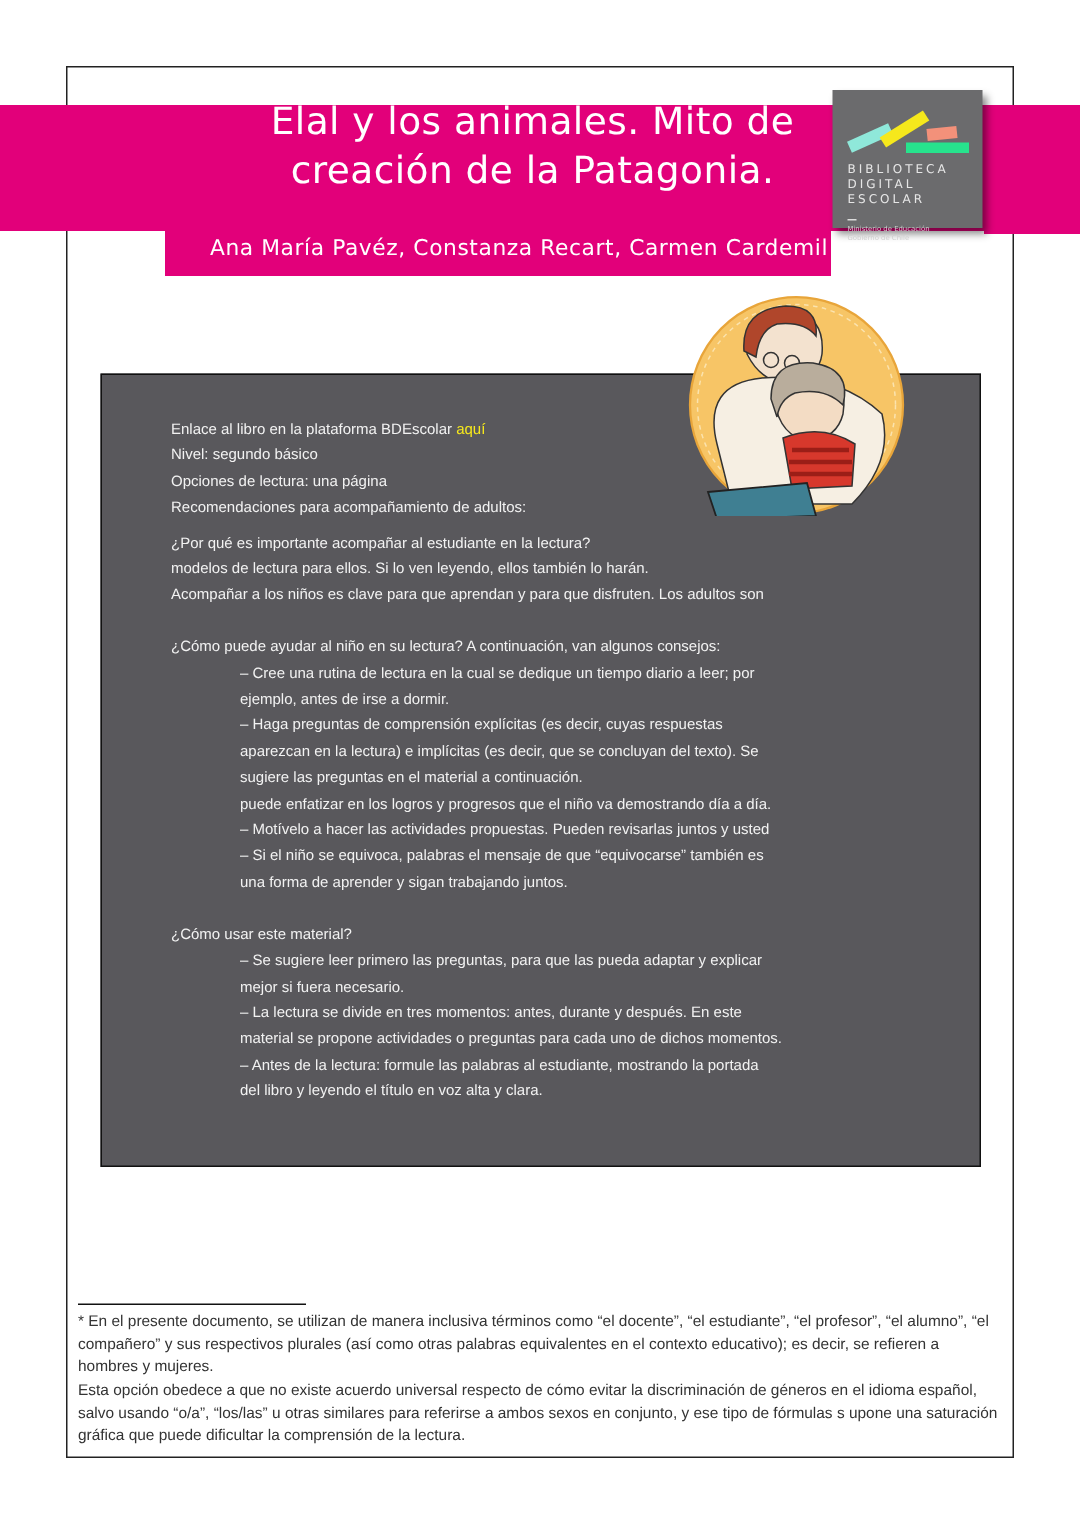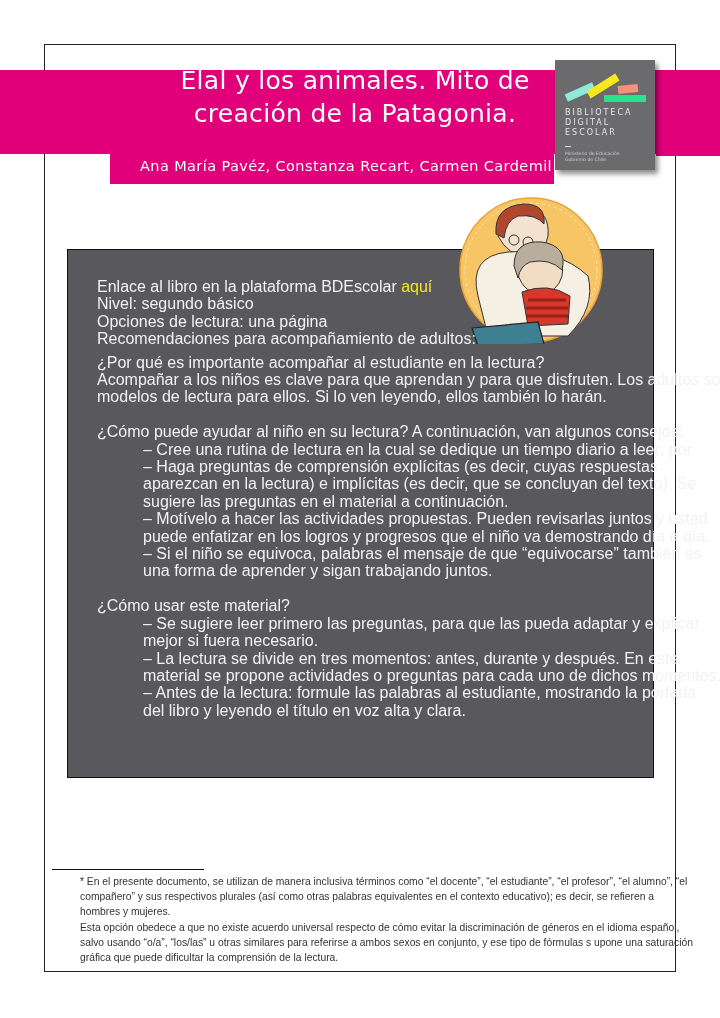--- a/index.html
+++ b/index.html
@@ -3,39 +3,39 @@
   <meta charset="utf-8">
   <style>
     html, body { margin:0; padding:0; }
     body { width:720px; height:1018px; background:#ffffff; position:relative; overflow:hidden; font-family:"DejaVu Sans", sans-serif; }
     .frame { position:absolute; left:44px; top:44px; width:632px; height:928px; border:1.5px solid #222; box-sizing:border-box; }
     .pink-band { position:absolute; left:0; top:70px; width:720px; height:84px; background:#e2007a; }
     .pink-band-right { position:absolute; left:656px; top:70px; width:64px; height:86px; background:#e2007a; }
     .title { position:absolute; left:150px; top:64px; width:410px; text-align:center; color:#fff; font-size:25px; line-height:33px; letter-spacing:0.3px; }
     .authors-bar { position:absolute; left:110px; top:153px; width:444px; height:31px; background:#e2007a; }
     .authors { position:absolute; left:110px; top:158px; width:472px; text-align:center; color:#fff; font-size:14.5px; letter-spacing:0.4px; }
-    .logo { position:absolute; left:555px; top:60px; width:100px; height:110px; background:#6b6b6d; box-shadow:3px 4px 5px rgba(0,0,0,0.45); }
+    .logo { position:absolute; left:555px; top:60px; width:100px; height:92px; background:#6b6b6d; box-shadow:3px 4px 5px rgba(0,0,0,0.45); }
     .logo .bar { position:absolute; height:8px; }
     .logo .b1 { left:10px; top:28px; width:30px; background:#8fe8da; transform:rotate(-24deg); }
     .logo .b2 { left:31px; top:22px; width:34px; background:#f6e81c; transform:rotate(-32deg); }
     .logo .b3 { left:63px; top:25px; width:20px; height:8px; background:#f3917a; transform:rotate(-6deg); }
     .logo .b4 { left:49px; top:35px; width:42px; height:7px; background:#27e38d; }
     .logo .name { position:absolute; left:10px; top:48px; color:#e6e6e6; font-size:8px; line-height:10px; letter-spacing:2px; }
     .logo .dash { position:absolute; left:10px; top:86px; width:6px; height:1px; background:#ddd; }
     .logo .min { position:absolute; left:10px; top:91px; color:#cfcfcf; font-size:4.6px; line-height:6px; }
     .gray-box { position:absolute; left:67px; top:249px; width:587px; height:529px; background:#59585c; border:1.5px solid #111; box-sizing:border-box; }
     .illus { position:absolute; left:458px; top:196px; width:146px; height:148px; }
-    .content { position:absolute; left:97px; top:278px; width:545px; color:#f2f2f2; font-family:"Liberation Sans", sans-serif; font-size:16px; line-height:17.4px; }
+    .content { position:absolute; left:114px; top:278px; width:545px; color:#f2f2f2; font-family:"Liberation Sans", sans-serif; font-size:10px; line-height:17.4px; }
     .content .line { white-space:nowrap; }
     .content .link { color:#f6e81c; }
     .content .h { font-weight:normal; white-space:nowrap; }
     .content .gap { height:17.4px; }
     .content .indent { padding-left:46px; }
     .fn-rule { position:absolute; left:52px; top:869px; width:152px; height:1px; background:#111; }
-    .footnote { position:absolute; left:52px; top:874px; width:616px; color:#333; font-family:"Liberation Sans", sans-serif; font-size:10.3px; line-height:15.2px;margin-left:28px; }
+    .footnote { position:absolute; left:52px; top:874px; width:616px; color:#333; font-family:"Liberation Sans", sans-serif; font-size:10.3px; line-height:15.2px; }
     .footnote p { margin:0; }
   </style>
 </head>
 <body>
 
 <div class="frame"></div>
 
 <div class="pink-band"></div>
 <div class="pink-band-right"></div>
 
@@ -84,32 +84,33 @@
 <div class="content">
   <div class="line">
     <span>Enlace al libro en la plataforma BDEscolar </span><span class="link">aquí</span>
   </div>
   <div class="line">Nivel: segundo básico</div>
   <div class="line">Opciones de lectura: una página</div>
   <div class="line">Recomendaciones para acompañamiento de adultos:</div>
 
   <div style="height:6px"></div>
   <div class="h">¿Por qué es importante acompañar al estudiante en la lectura?</div>
+  <div class="line">modelos de lectura para ellos. Si lo ven leyendo, ellos también lo harán.</div>
   <div class="line">Acompañar a los niños  es clave para que aprendan y para que disfruten. Los adultos son</div>
-  <div class="line">modelos de lectura para ellos. Si lo ven leyendo, ellos también lo harán.</div>
 
   <div class="gap"></div>
   <div class="h">¿Cómo puede ayudar al niño en su lectura? A continuación, van algunos consejos:</div>
   <div class="indent">
     <div class="line">– Cree una rutina de lectura en la cual se dedique un tiempo diario a leer; por</div>
+    <div class="line">ejemplo, antes de irse a dormir.</div>
     <div class="line">– Haga preguntas de comprensión explícitas (es decir, cuyas respuestas</div>
     <div class="line">aparezcan en la lectura) e implícitas (es decir, que se concluyan del texto). Se</div>
     <div class="line">sugiere las preguntas en el material a continuación.</div>
+    <div class="line">puede enfatizar en los logros y progresos que el niño va demostrando día a día.</div>
     <div class="line">– Motívelo a hacer las actividades propuestas. Pueden revisarlas juntos y usted</div>
-    <div class="line">puede enfatizar en los logros y progresos que el niño va demostrando día a día.</div>
     <div class="line">– Si el niño se equivoca, palabras el mensaje de que “equivocarse” también es</div>
     <div class="line">una forma de aprender y sigan trabajando juntos.</div>
   </div>
 
   <div class="gap"></div>
   <div class="h">¿Cómo usar este material?</div>
   <div class="indent">
     <div class="line">– Se sugiere leer primero las preguntas, para que las pueda adaptar y explicar</div>
     <div class="line">mejor si fuera necesario.</div>
     <div class="line">– La lectura se divide en tres momentos: antes, durante y después. En este</div>

